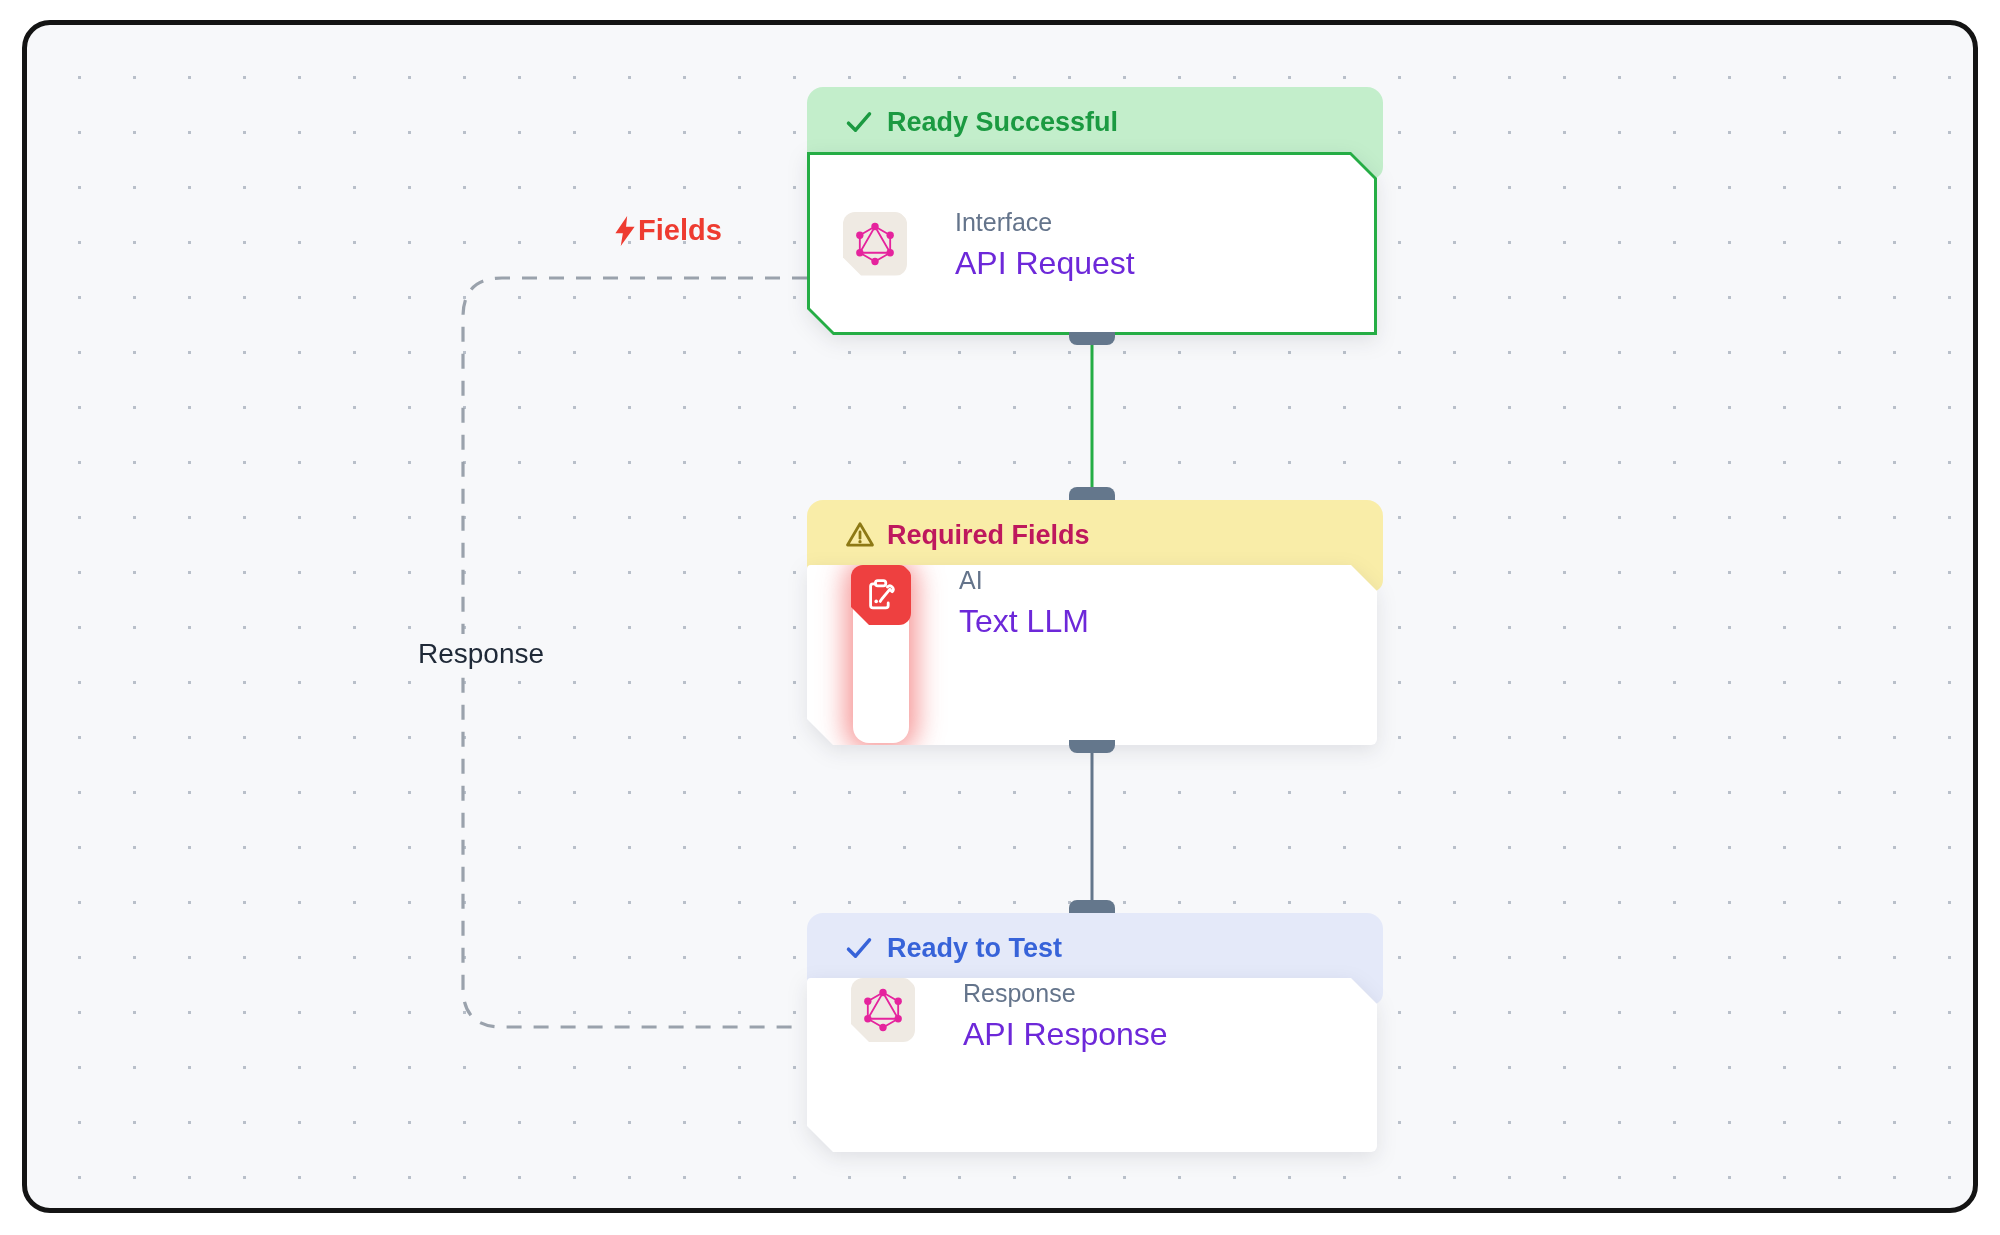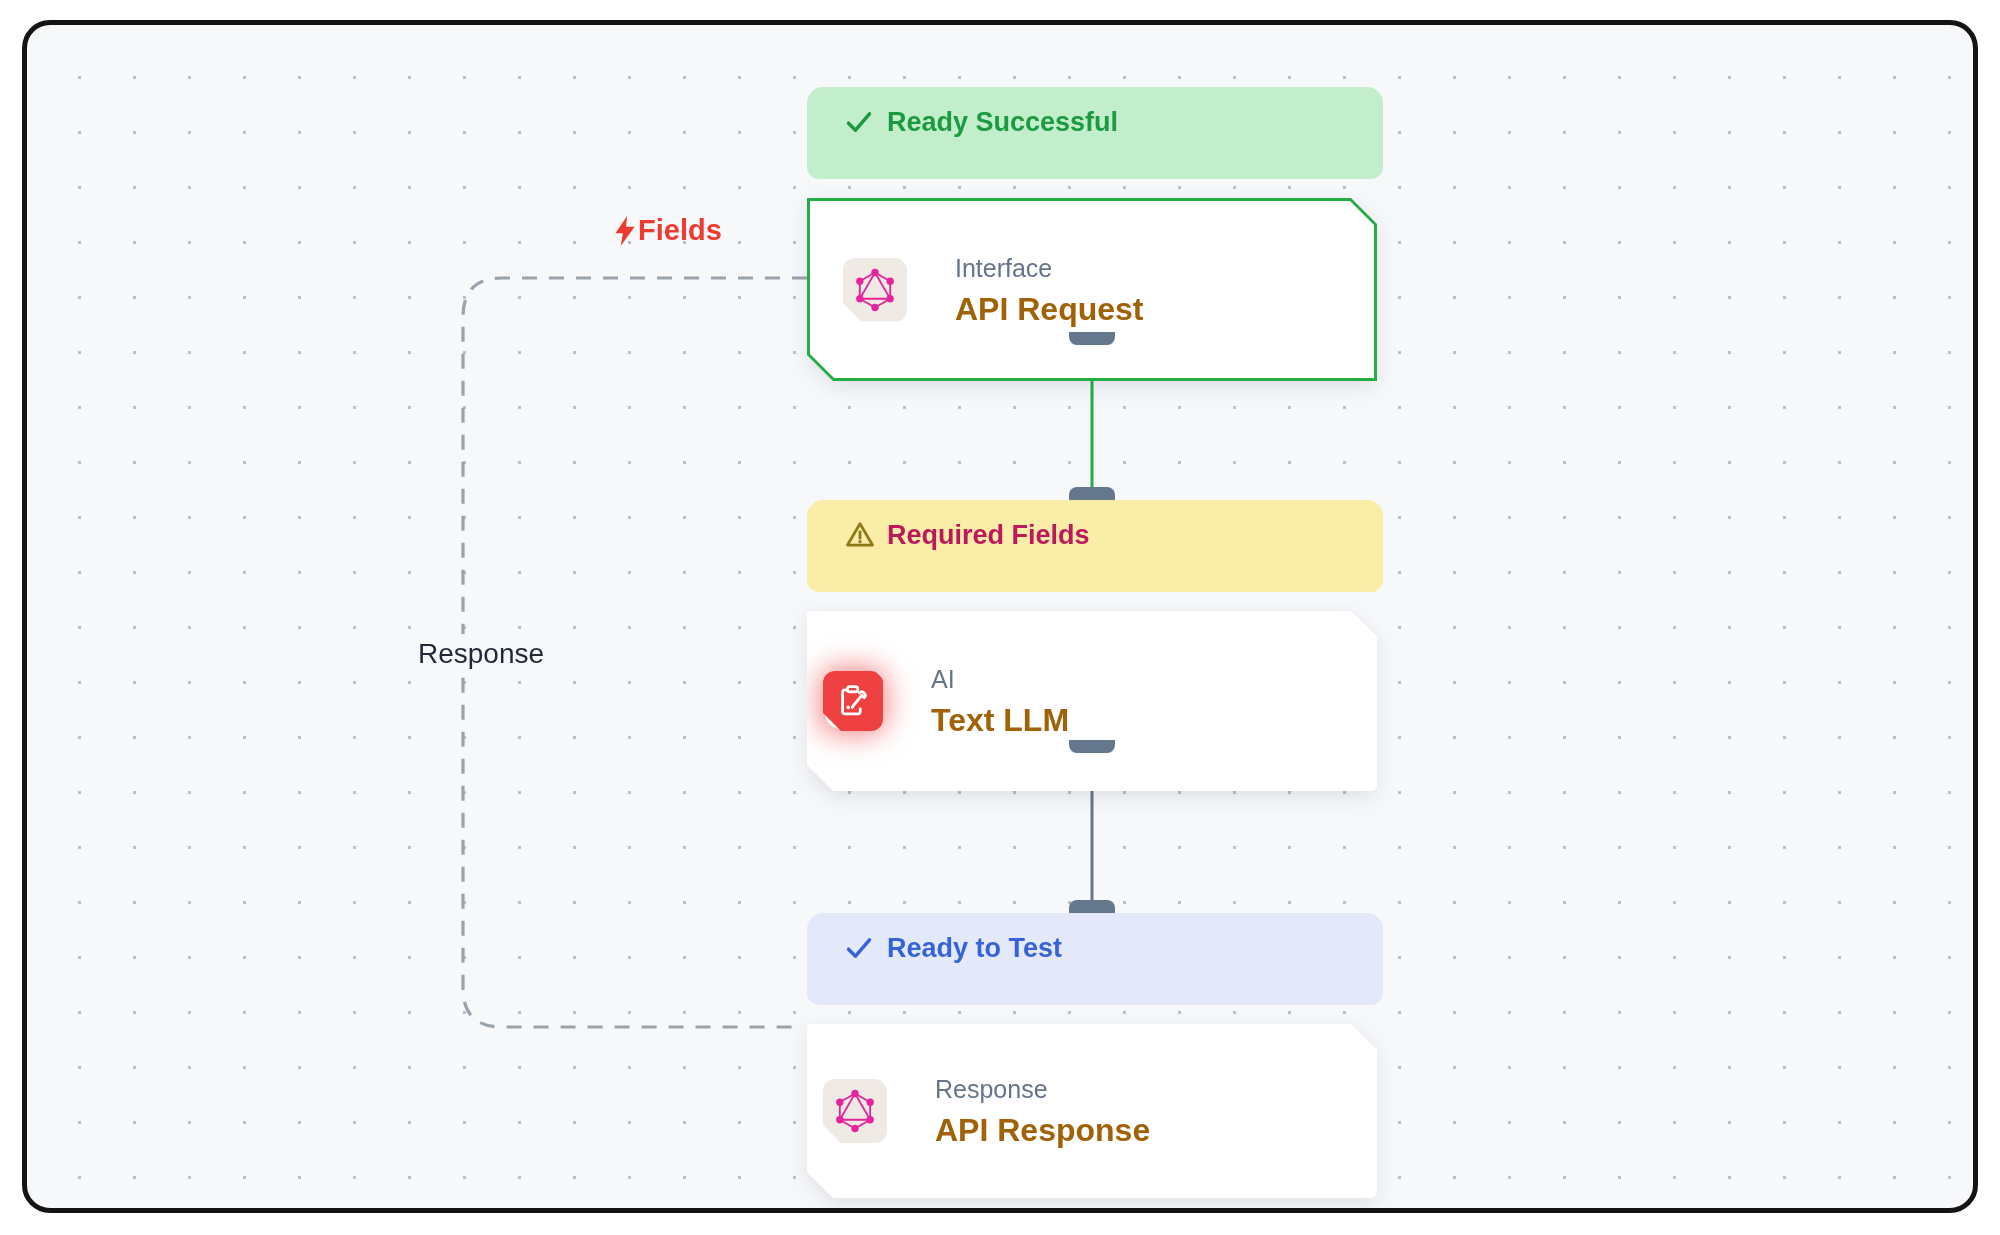--- a/index.html
+++ b/index.html
@@ -26,49 +26,49 @@
     border-radius:16px 16px 12px 12px;
     display:flex; align-items:flex-start; padding:16px 0 0 38px;
     font-size:27px; font-weight:700;
   }
   .banner .btxt { line-height:38px; }
   .banner .bicon { width:30px; height:38px; margin-right:12px; display:flex; align-items:center; }
   .banner-green { background:#c3eecb; color:#1b9a41; }
   .banner-yellow { background:#f9eda8; color:#be185d; }
   .banner-blue  { background:#e4e9f9; color:#3763d9; }
 
-  .body-wrap { position:absolute; left:0; top:65px; width:477px; filter:drop-shadow(0 6px 10px rgba(15,23,42,0.10));margin-top:46px; }
+  .body-wrap { position:absolute; left:0; top:65px; width:477px; filter:drop-shadow(0 6px 10px rgba(15,23,42,0.10)); }
   .body-border {
     width:570px; height:183px; background:#25ad45;
     clip-path: polygon(0 0, calc(100% - 26px) 0, 100% 26px, 100% 100%, 26px 100%, 0 calc(100% - 26px));
   }
   .body-inner {
     position:absolute; left:3px; top:3px; width:564px; height:177px; background:#ffffff;
     clip-path: polygon(0 0, calc(100% - 24px) 0, 100% 24px, 100% 100%, 24px 100%, 0 calc(100% - 24px));
     display:flex; align-items:center; padding-left:33px;
   }
   .body-plain {
     width:570px; background:#ffffff; border-radius:4px 0 6px 0;
     clip-path: polygon(0 0, calc(100% - 26px) 0, 100% 26px, 100% 100%, 26px 100%, 0 calc(100% - 26px));
-    display:flex; align-items:center; padding-left:16px;
+    display:flex; padding-left:44px;
   }
 
   .icon-tile {
     width:64px; height:64px; border-radius:12px; flex:0 0 auto;
     clip-path: polygon(0 0, calc(100% - 8px) 0, 100% 8px, 100% 100%, 18px 100%, 0 calc(100% - 18px));
     display:flex; align-items:center; justify-content:center;
   }
   .tile-beige { background:#efeae3; }
   .tile-red-wrap { position:relative; flex:0 0 auto; }
   .tile-red-glow { position:absolute; inset:2px; border-radius:16px; box-shadow:0 0 26px 8px rgba(239,68,68,0.55); }
   .tile-red { background:#ee4040; position:relative; }
 
   .labels { margin-left:48px; }
   .sub { font-size:25px; color:#64748b; line-height:30px; margin-bottom:8px; }
-  .title { font-size:32px; font-weight:700; color:#a16207; line-height:36px; }
+  .title { font-size:32px; font-weight:400; color:#6d28d9; line-height:36px; }
 
   .handle {
     position:absolute; left:262px; width:46px; height:13px; background:#64778c;
   }
   .handle-src { border-radius:0 0 8px 8px; }  
   .handle-tgt { border-radius:8px 8px 0 0; }  
 
   
   .trigger-label {
     position:absolute; left:612px; top:214px; display:flex; align-items:center;

